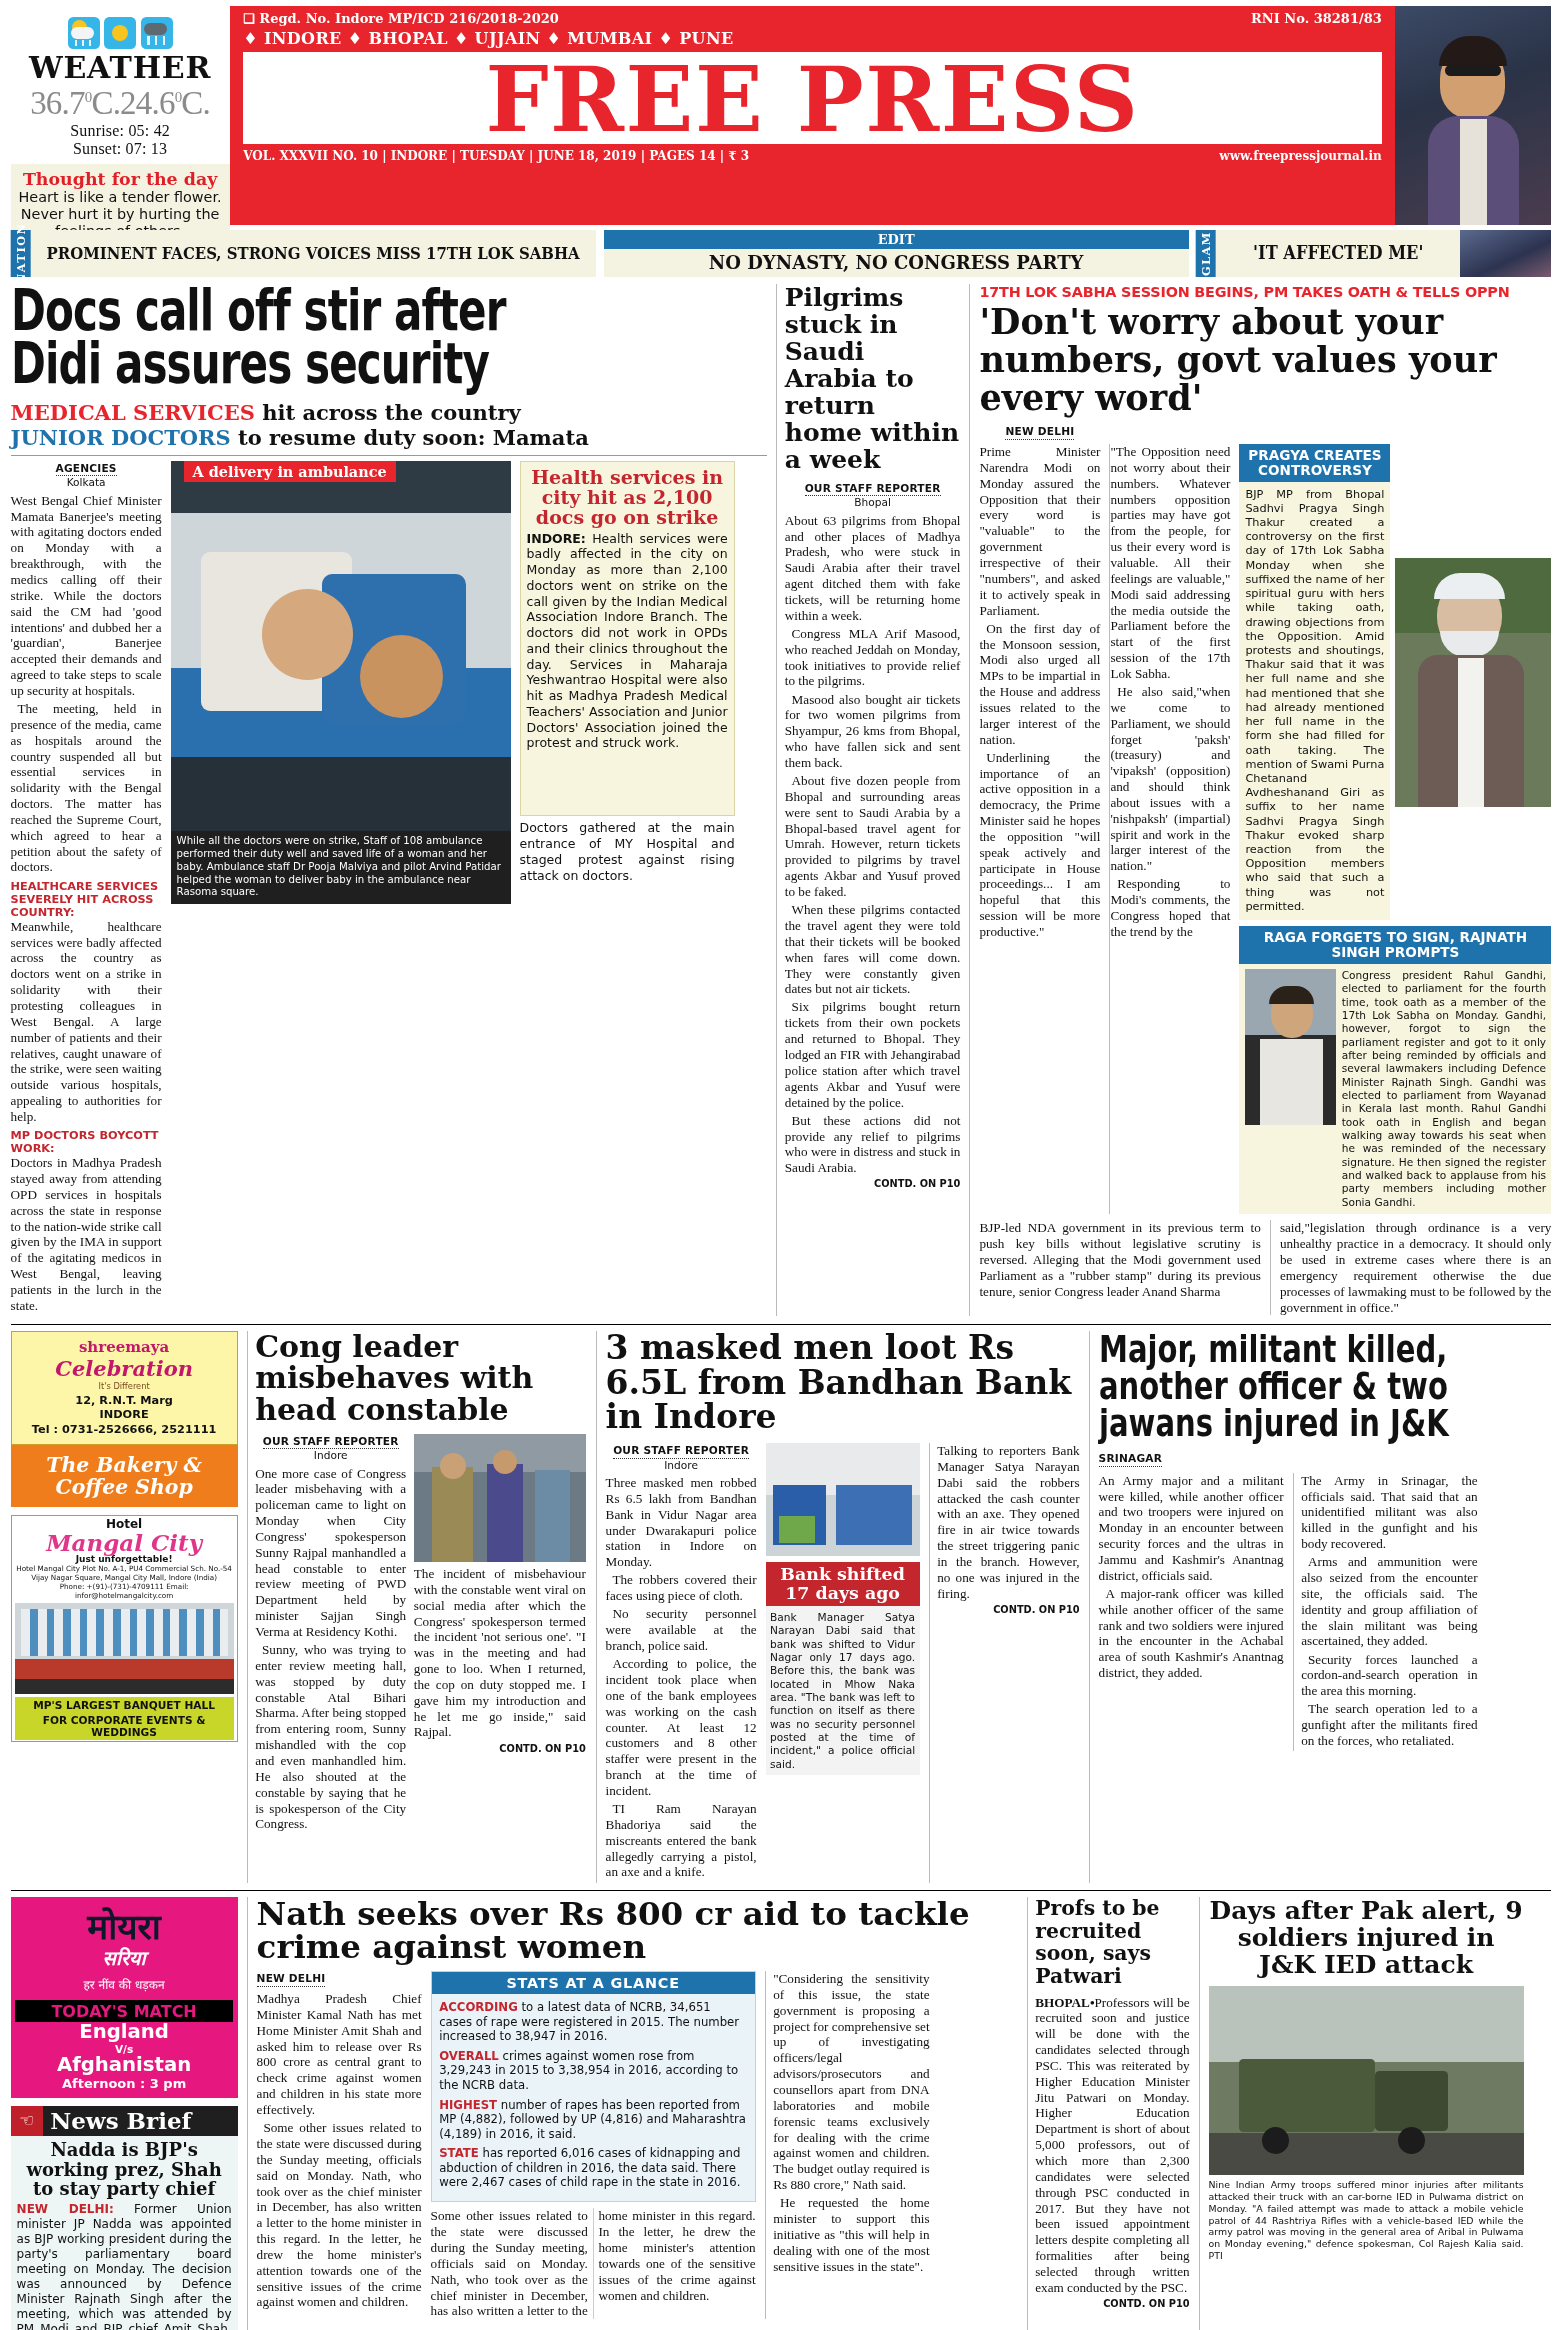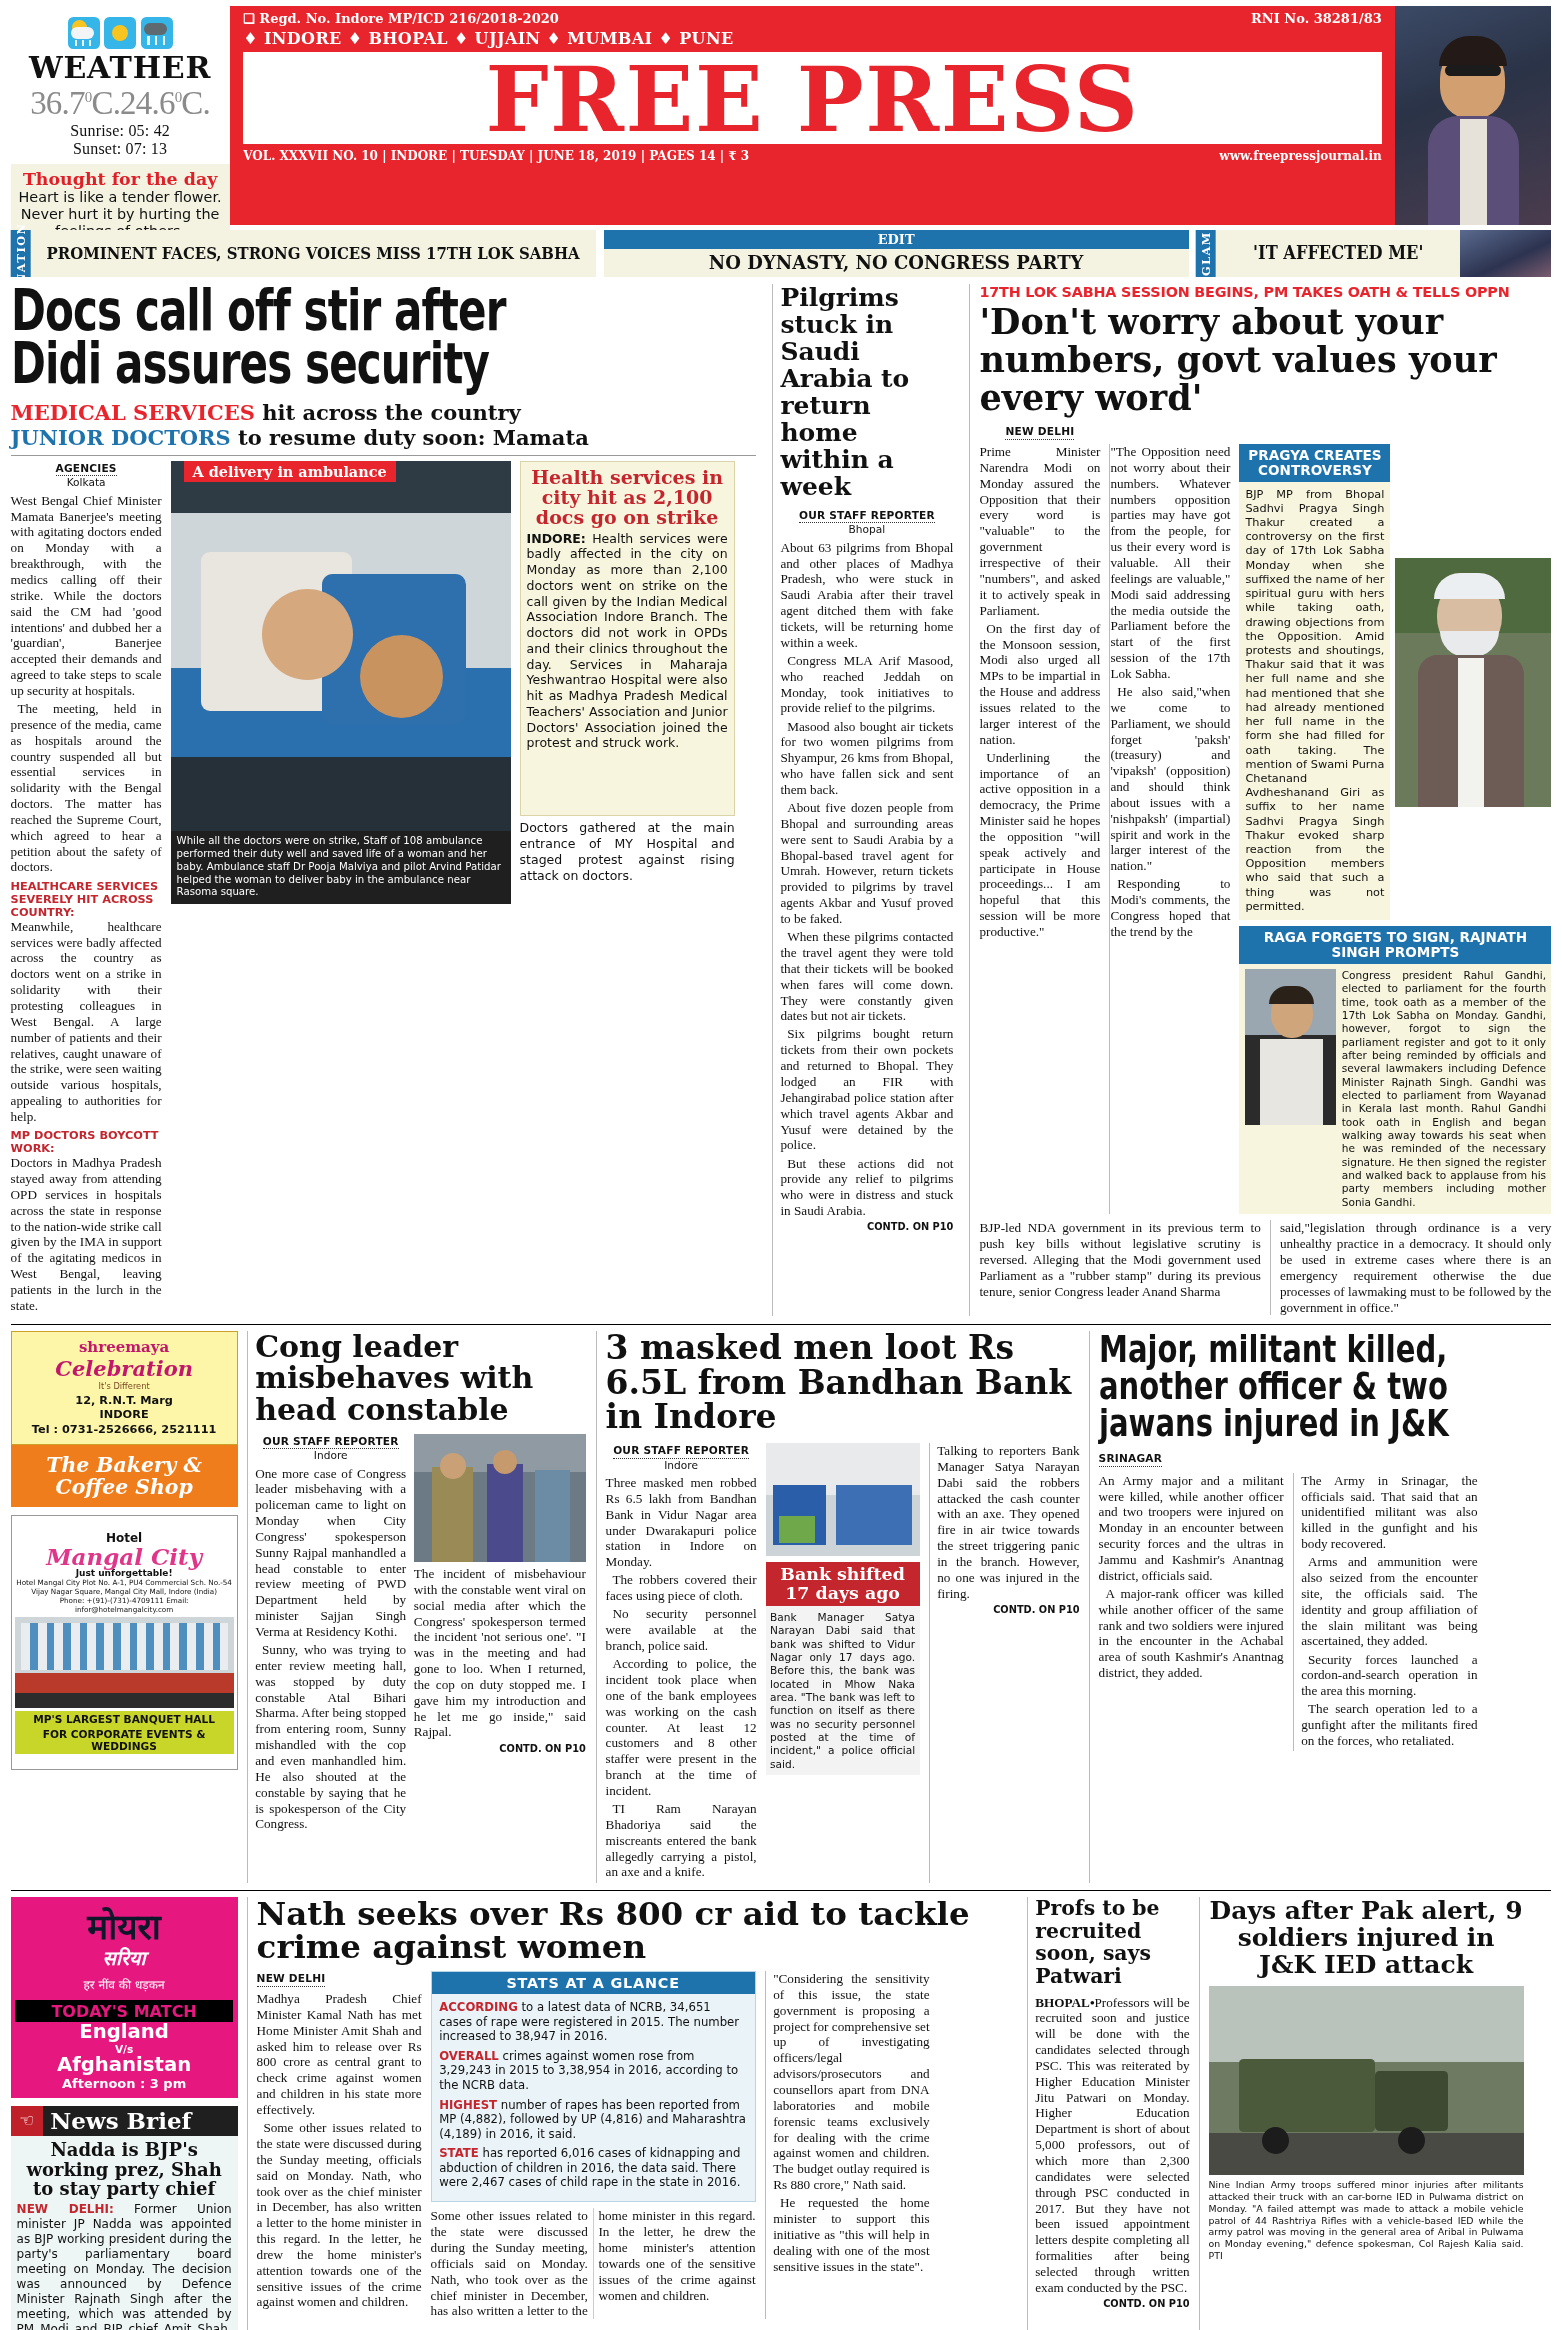--- a/index.html
+++ b/index.html
@@ -49,21 +49,21 @@
   .navbody { flex:1; background:#f4f3e2; display:flex; align-items:center; justify-content:center;
              text-align:center; font-family:"DejaVu Serif", serif; font-weight:700; font-size:16.6px; line-height:1.12;
              font-stretch: condensed; }
   .navedit { flex:1; display:flex; flex-direction:column; }
   .navedit-h { background:#1f73ad; color:#fff; text-align:center; font-weight:700; font-size:13px; padding:2.3px 0; font-family:"DejaVu Serif",serif;}
   .navedit-b { flex:1; background:#f4f3e2; display:flex; align-items:center; justify-content:center; font-family:"DejaVu Serif",serif;
                font-weight:700; font-size:18px; }
   .glamimg { width:91px; background:#2b3550; }
 
   
-  .topzone { display:flex; gap:16px; margin-top:7.6px; }
+  .topzone { display:flex; gap:9px; margin-top:7.6px; }
   .colA { width: 760px; }
   .colB { width: 185px; }
   .colC { width: 582px; }
 
   h1.lead { font-family:"DejaVu Sans", sans-serif; font-weight:700; font-size:57px; line-height:0.92;
             letter-spacing:-1.1px; font-stretch: condensed; transform: scaleX(0.82); transform-origin: left center; width:122%; }
   .deck { margin-top:10.6px; font-family:"DejaVu Serif", serif; font-weight:700; font-size:21px; line-height:1.22; }
   .deck .red { color:#e8242c; }
   .deck .blue { color:#1f73ad; }
 
@@ -103,21 +103,21 @@
   .cols2 { column-count:2; column-gap:10.6px; column-rule:0.8px solid #ccc; }
 
   .contd { font-family:"DejaVu Sans",sans-serif; font-weight:700; font-size:9.8px; }
 
   
   .ad-cel { background:#fdf6a8; border:1.5px solid #c9a227; text-align:center; padding:6px 4.5px; }
   .ad-cel .brand { color:#c2186c; font-family:"DejaVu Serif",serif; font-style:italic; font-weight:700; font-size:21px; }
   .ad-cel .sub { font-family:"DejaVu Sans",sans-serif; font-weight:700; font-size:11.3px; line-height:1.3; }
   .ad-bakery { background:#f07d1b; color:#fff; text-align:center; font-family:"DejaVu Serif",serif;
                font-style:italic; font-weight:700; font-size:20.4px; padding:9px 3px; line-height:1.1; }
-  .ad-hotel { border:0.8px solid #999; text-align:center; padding:15px 3px; }
+  .ad-hotel { border:0.8px solid #999; text-align:center; padding:1px 3px; }
   .ad-hotel .h { font-family:"DejaVu Sans",sans-serif; font-weight:700; font-size:12px; }
   .ad-hotel .m { color:#e0368a; font-family:"DejaVu Serif",serif; font-style:italic; font-weight:700; font-size:23px; line-height:1; }
   .ad-hotel .t { font-family:"DejaVu Sans",sans-serif; font-weight:700; font-size:9px; }
   .ad-hotel .a { font-family:"DejaVu Sans",sans-serif; font-size:7.2px; line-height:1.25; }
   .ad-hotel .bldg { height:91px; background:#b93a2a; margin:3px 0; position:relative; overflow:hidden;}
   .ad-hotel .green { background:#c8d62a; font-family:"DejaVu Sans",sans-serif; font-weight:700; font-size:10.6px; padding:2.3px 1.5px; line-height:1.15;}
   .ad-moira { background:#e6177f; text-align:center; padding:12px 4.5px 7.6px; }
   .ad-moira .hi { color:#0f172a; font-family:"DejaVu Serif",serif; font-weight:700; font-size:35px; line-height:1; }
   .ad-moira .hi2 { color:#fff; font-family:"DejaVu Serif",serif; font-style:italic; font-weight:700; font-size:19.7px; }
   .ad-moira .hi3 { color:#fff; font-family:"DejaVu Sans",sans-serif; font-size:12px; margin-top:4.5px;}

